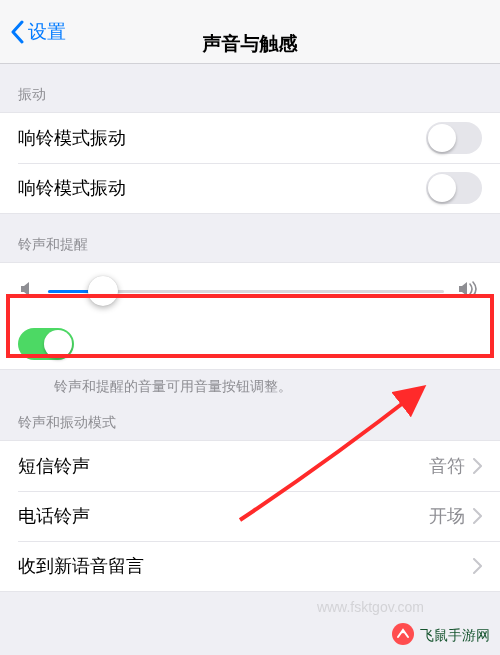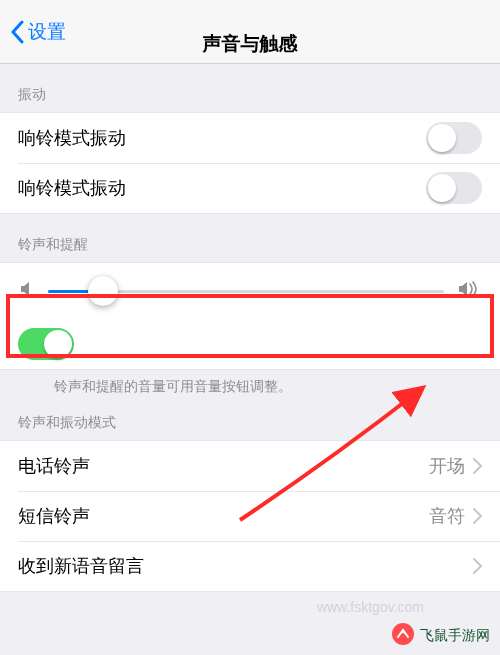--- a/index.html
+++ b/index.html
@@ -186,34 +186,34 @@
     <div class="switch on" id="adjust-switch">
         <div class="knob"></div>
       </div>
   </div>
 </div>
 <div class="section-footer">铃声和提醒的音量可用音量按钮调整。</div>
 
 <div class="section-header" style="padding-top:14px;">铃声和振动模式</div>
 <div class="cell-group">
   <div class="cell">
-    <span class="cell-label">电话铃声</span>
+    <span class="cell-label">短信铃声</span>
     <span class="cell-value">
-      <span>开场</span>
+      <span>音符</span>
       <span class="chevron">
           <svg viewBox="0 0 9 16">
             <path d="M1 1 L8 8 L1 15" stroke="#c7c7cc" stroke-width="2" fill="none" stroke-linecap="round"></path>
           </svg>
         </span>
     </span>
   </div>
   <div class="cell">
-    <span class="cell-label">短信铃声</span>
+    <span class="cell-label">电话铃声</span>
     <span class="cell-value">
-      <span>音符</span>
+      <span>开场</span>
       <span class="chevron">
           <svg viewBox="0 0 9 16">
             <path d="M1 1 L8 8 L1 15" stroke="#c7c7cc" stroke-width="2" fill="none" stroke-linecap="round"></path>
           </svg>
         </span>
     </span>
   </div>
   <div class="cell">
     <span class="cell-label">收到新语音留言</span>
     <span class="cell-value">

